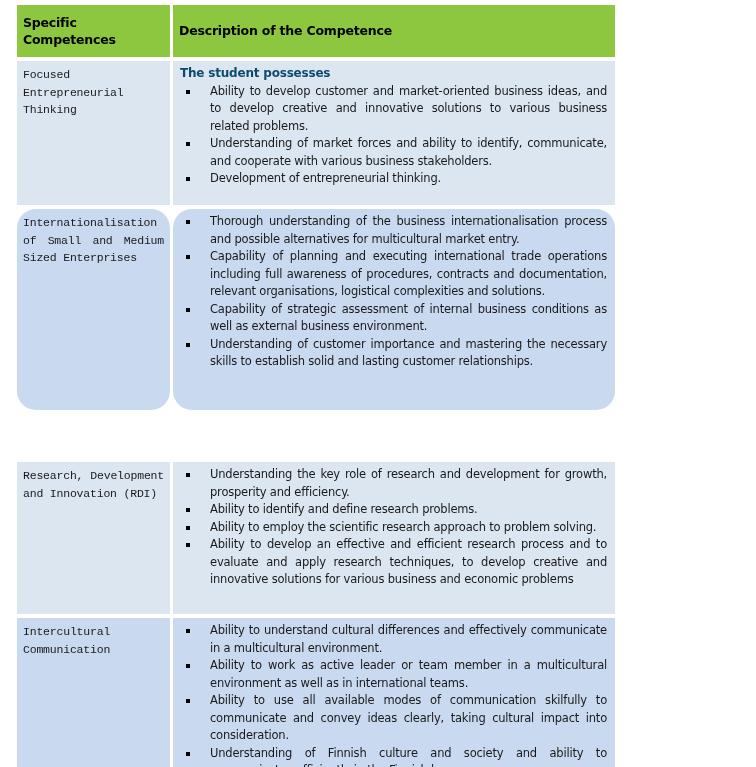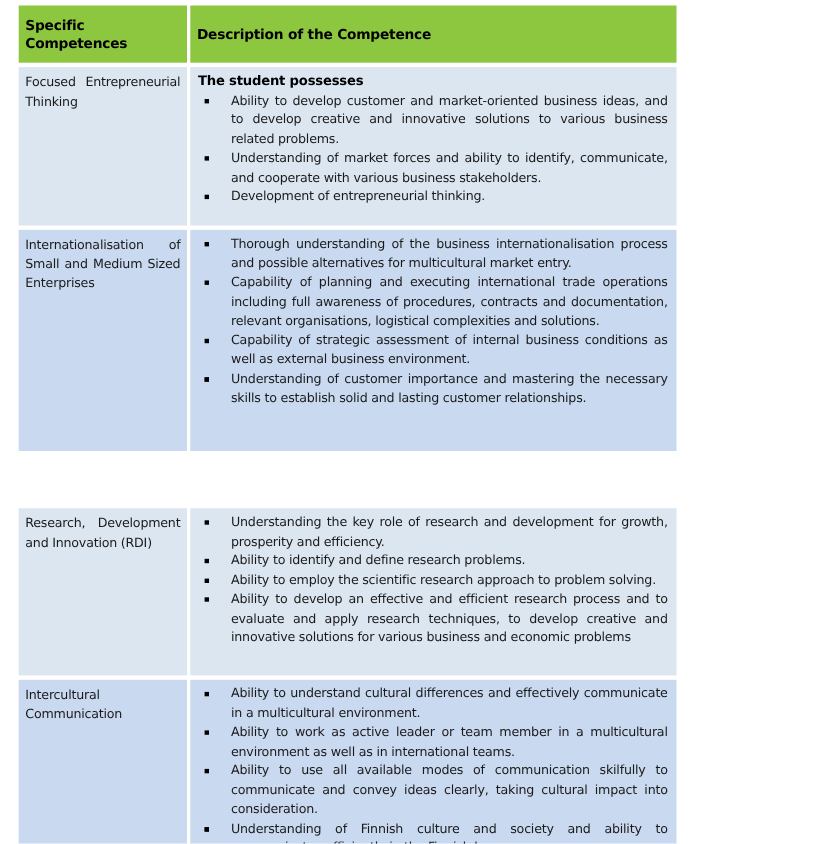--- a/index.html
+++ b/index.html
@@ -38,37 +38,38 @@
     display: flex;
     align-items: center;
     font-weight: bold;
     font-size: 12.5px;
     color: #000000;
     padding: 0 6px;
   }
   .cell.left {
     padding: 5px 6px;
     text-align: justify;
+    font-family: Liberation Mono, monospace;
   }
   .cell.right {
     padding: 4px 8px 5px 0;
     text-align: justify;
   }
   .band-a { background: var(--row-light, #dce6f1); }
   .band-b { background: var(--row-dark, #c9d9f0); }
   .h-row1 { min-height: 144px; }
-  .h-row2 { min-height: 201px; }
+  .h-row2 { min-height: 201px; border-radius: 19px; }
   .h-row3 { min-height: 152px; margin-top: 48px; }
   .h-row4 { min-height: 175px; }
   .intro {
     margin: 0;
     padding-left: 7px;
     font-weight: bold;
     font-size: 12px;
-    color: #000000;
+    color: #0c4a6e;
   }
   ul.bullets {
     margin: 0;
     padding: 0;
     list-style: none;
   }
   ul.bullets li {
     position: relative;
     padding-left: 37px;
     text-align: justify;

